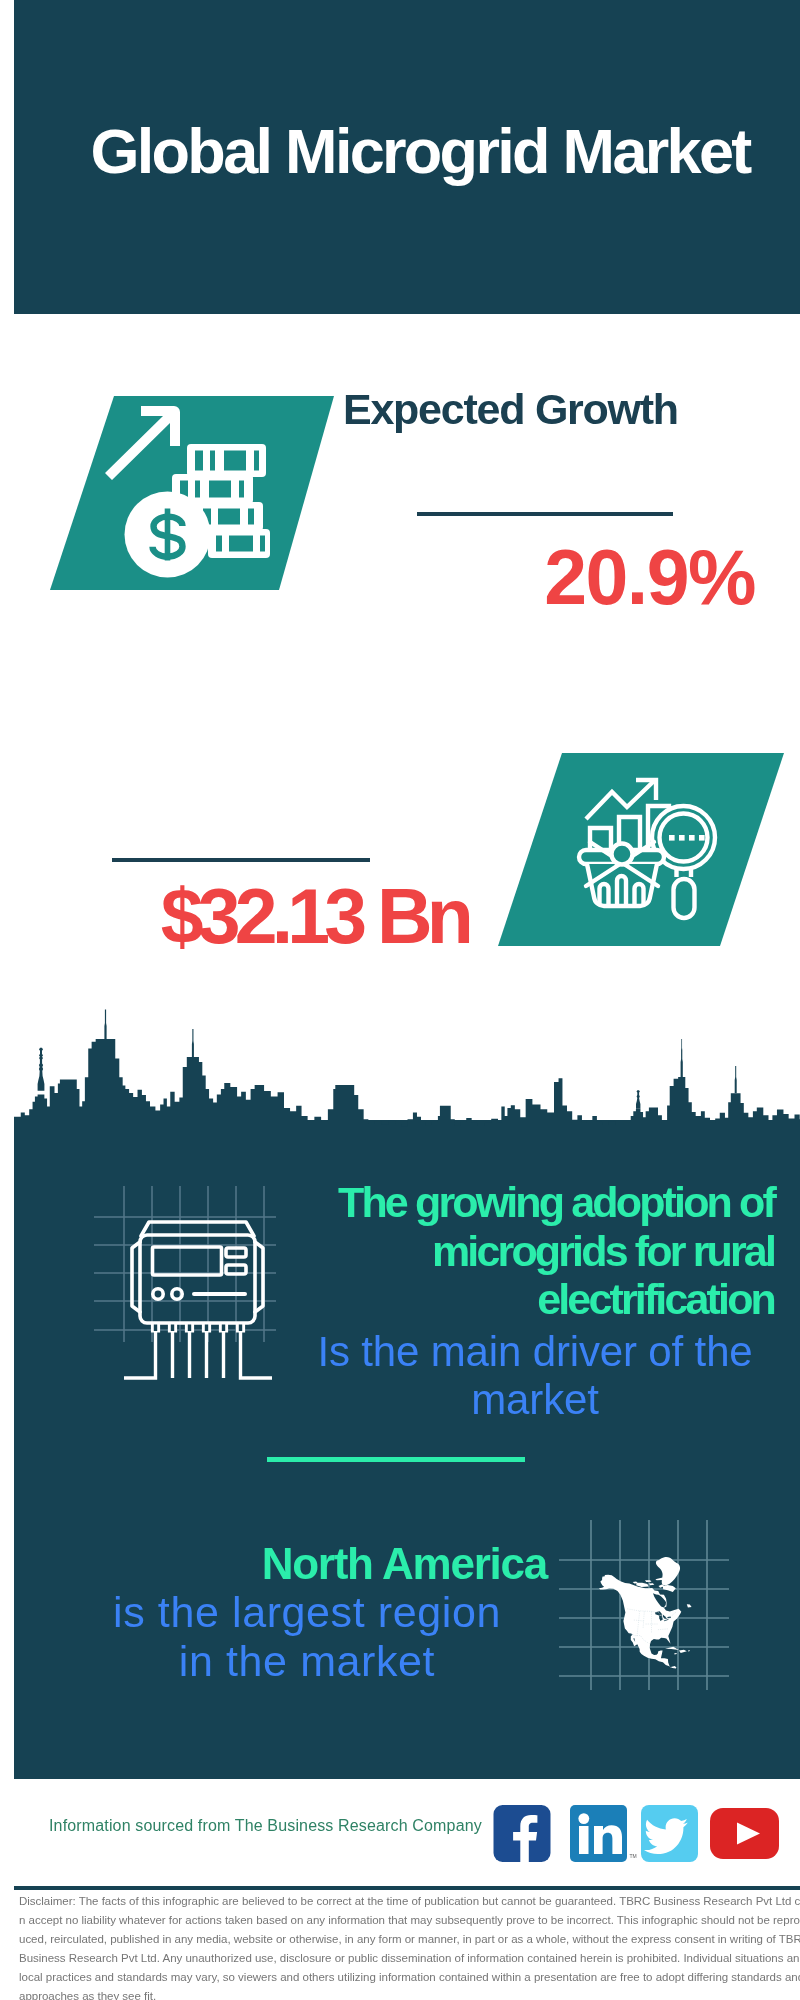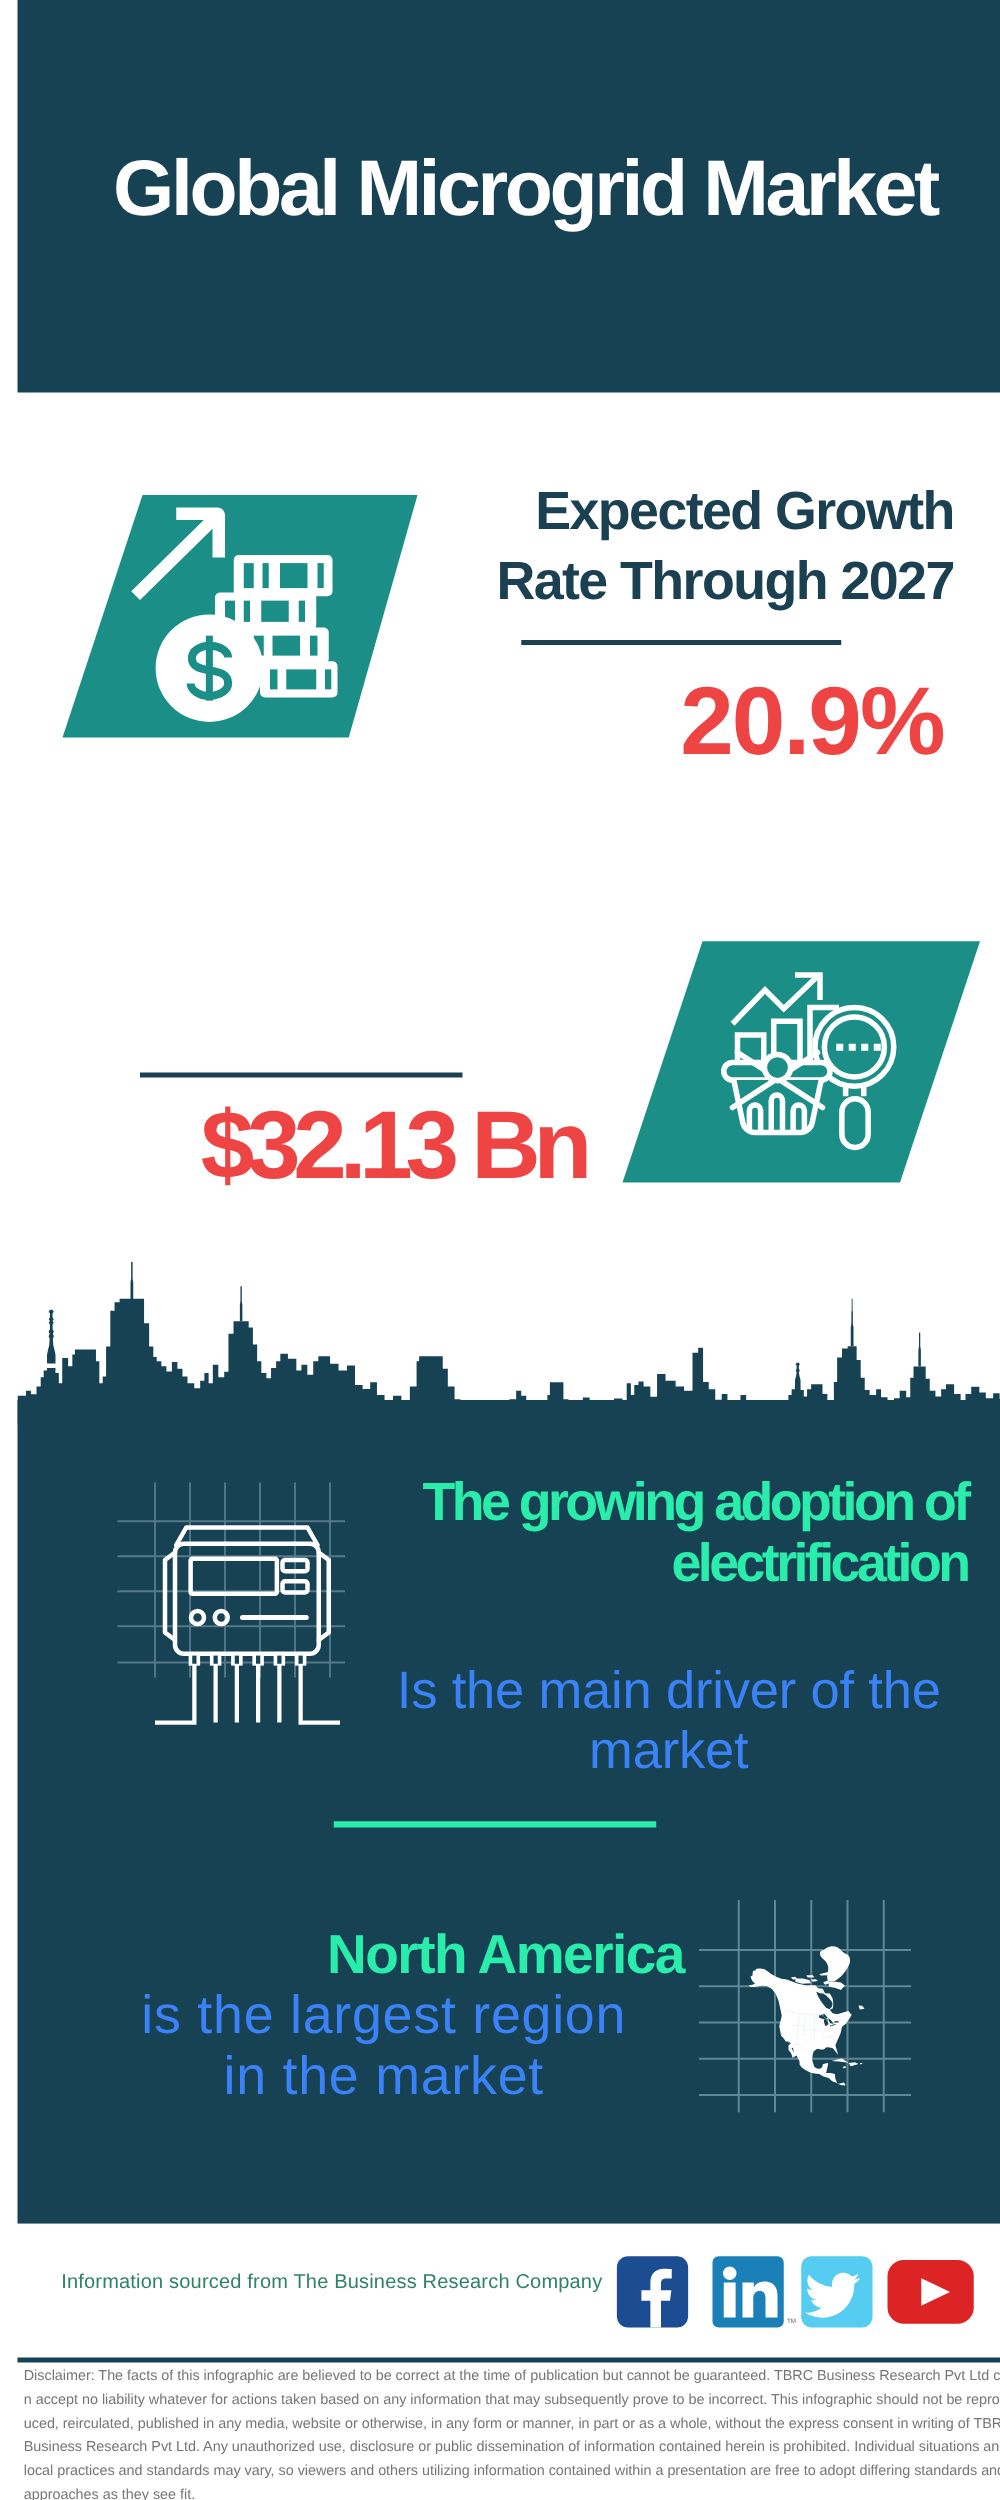--- a/index.html
+++ b/index.html
@@ -7,21 +7,21 @@
   .page{position:relative;width:800px;height:2000px;background:#fff;margin-left:14px;}
 
   
   .header{position:absolute;left:0;top:0;width:800px;height:314px;background:#164253;}
   .header-title{position:absolute;left:0;top:120px;width:800px;text-align:center;color:#ffffff;
     font-size:63px;font-weight:bold;letter-spacing:-2.7px;text-indent:12px;line-height:1;}
 
   
   .para{position:absolute;}
 
-  .stat-title{position:absolute;color:#1b4051;font-weight:bold;font-size:43px;line-height:56px;text-align:right;letter-spacing:-1.25px;}
+  .stat-title{position:absolute;color:#1b4051;font-weight:bold;font-size:43px;line-height:56px;text-align:left;letter-spacing:-1.25px;}
   .stat-rule{position:absolute;height:4px;background:#1b4051;}
   .stat-value{position:absolute;color:#ef4444;font-weight:bold;font-size:77px;line-height:70px;text-align:right;letter-spacing:-1.5px;}
 
   
   .dark-band{position:absolute;left:0;width:800px;background:#164253;}
   .skyline{position:absolute;left:0;width:800px;}
 
   .driver-head{position:absolute;color:#2bedab;font-weight:bold;font-size:43px;line-height:48.5px;text-align:right;letter-spacing:-2.85px;}
   .driver-sub{position:absolute;color:#3b82f6;font-weight:normal;font-size:42px;line-height:48.5px;text-align:center;letter-spacing:-0.15px;}
   .mid-rule{position:absolute;height:5px;background:#2bedab;}
@@ -74,21 +74,20 @@
           </g>
         </g>
         <circle cx="123.5" cy="142.5" r="43" fill="#ffffff"></circle>
         <g transform="translate(123.5,142.5)">
           <rect x="-2.8" y="-26" width="5.6" height="52" fill="#1b8f87"></rect>
           <path d="M15,-8.5 a14.5,9.5 0 0 0 -29,0.3 c0,7 6,8.6 14.5,10 c8.5,1.4 14.5,3.2 14.5,10.2 a15,10 0 0 1 -30,0.3" fill="none" stroke="#1b8f87" stroke-width="6.4" stroke-linecap="butt"></path>
         </g>
     </svg>
     <div class="stat-title" style="left:329px;top:381px;width:420px;">
         <div>Expected Growth</div>
-        <div>Rate Through 2027</div>
       </div>
     <div class="stat-rule" style="left:403px;top:512px;width:256px;height:4px;"></div>
     <div class="stat-value" style="left:321px;top:542px;width:420px;">20.9%</div>
   </div>
 
   <div>
     <div class="stat-title" style="left:44px;top:726px;width:420px;">
       </div>
     <div class="stat-rule" style="left:98px;top:858px;width:258px;height:4px;"></div>
     <div class="stat-value" style="left:34px;top:881px;width:420px;letter-spacing:-5.8px;">$32.13 Bn</div>
@@ -188,20 +187,21 @@
           <polyline points="71.5,152 71.5,198 40,198"></polyline>
           <line x1="88.5" y1="152" x2="88.5" y2="198"></line>
           <line x1="105.5" y1="152" x2="105.5" y2="198"></line>
           <line x1="122.5" y1="152" x2="122.5" y2="198"></line>
           <line x1="139.5" y1="152" x2="139.5" y2="198"></line>
           <polyline points="156.5,152 156.5,198 188,198"></polyline>
         </g>
       </svg>
     <div class="driver-head" style="left:282px;top:1178px;width:478px;">
         <div>The growing adoption of</div>
+        <div>microgrids for rural</div>
         <div>electrification</div>
       </div>
     <div class="driver-sub" style="left:282px;top:1327.5px;width:478px;">
         <div>Is the main driver of the</div>
         <div>market</div>
       </div>
     <div class="mid-rule" style="left:253px;top:1457px;width:258px;"></div>
   </div>
 
   <div>

